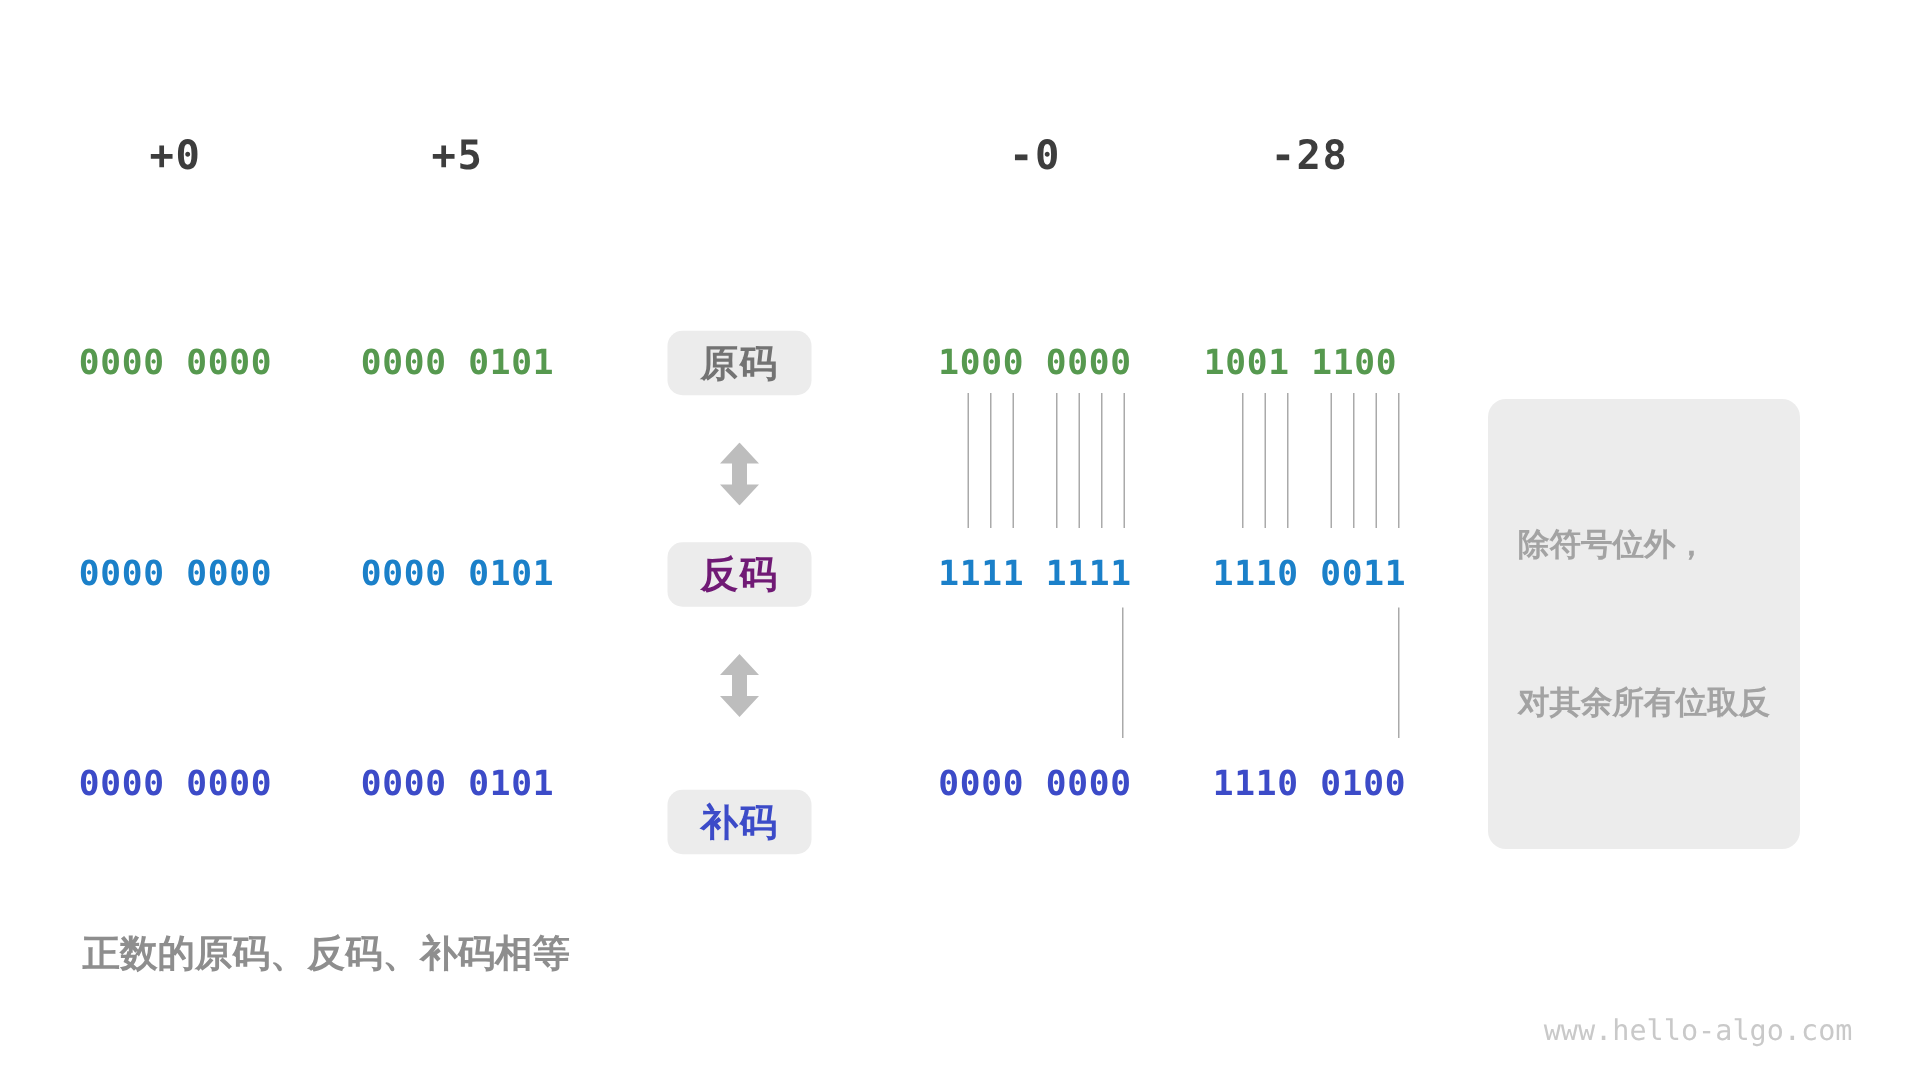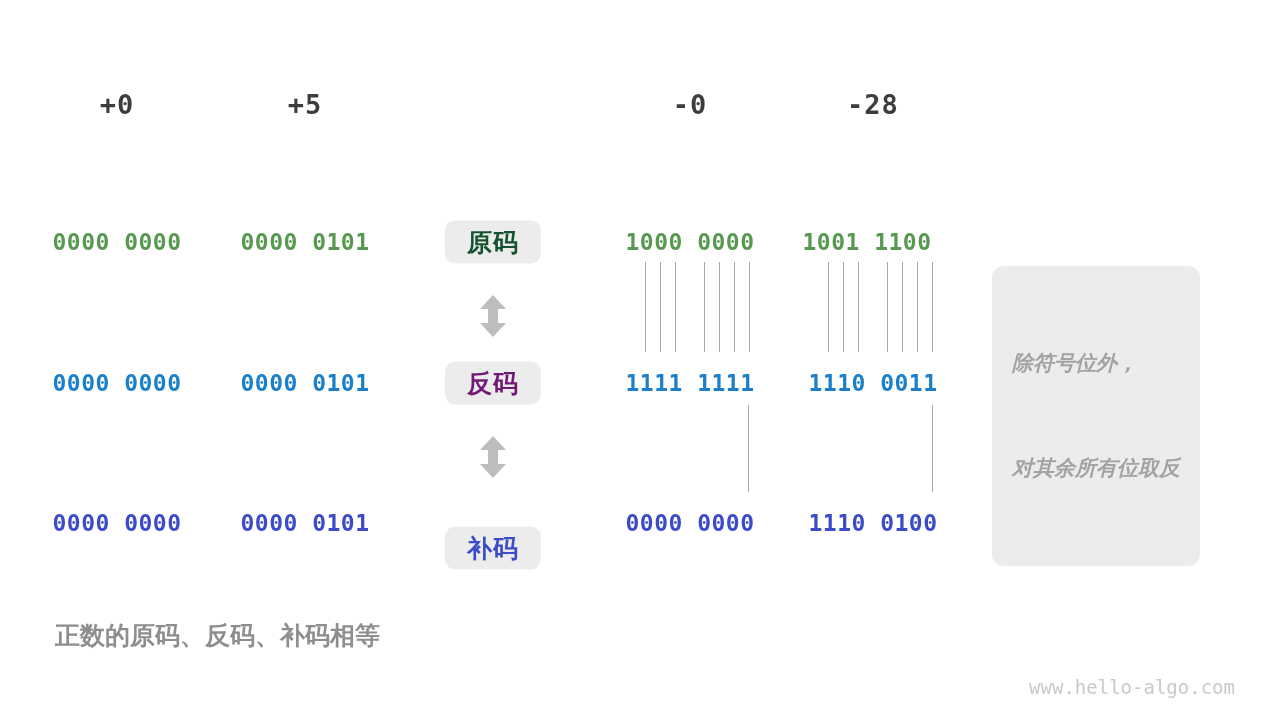--- a/index.html
+++ b/index.html
@@ -19,30 +19,30 @@
   .green .bin{color:#56994f;}
   .blue .bin{color:#1b80c9;}
   .indigo .bin{color:#3c4bc8;}
   .tagbox{
     position:absolute;transform:translate(-50%,-50%);
     background:#ececec;border-radius:10px;
     width:96px;height:43px;display:flex;align-items:center;justify-content:center;
     font-weight:bold;font-size:25px;letter-spacing:1px;white-space:pre;
   }
   .tag-dark{color:#3d3d3d;}
-  .tag-green{color:#14532d;text-align:center;}
+  .tag-green{color:#737373;text-align:center;}
   .tag-blue{color:#701a75;}
   .tag-indigo{color:#3c4bc8;margin-top:25px;}
   .lines-group{position:absolute;width:0;}
   .vline{position:absolute;top:0;bottom:0;width:1px;background:#aaaaaa;}
   .arrow{position:absolute;transform:translateX(-50%);}
   .note{
     position:absolute;background:#ececec;border-radius:12px;
     padding:10px 20px;color:#a3a3a3;font-weight:bold;font-size:21px;
-    line-height:35px;white-space:pre;font-style:italic;
+    line-height:35px;white-space:pre;
   }
   .caption{
     position:absolute;color:#8e8e8e;font-weight:bold;font-size:25px;white-space:pre;
   }
   .watermark{
     position:absolute;right:45px;bottom:22px;color:#c9c9c9;
     font-family:"DejaVu Sans Mono",monospace;font-size:19px;margin-left:15px;
   }
 </style>
 </head>

